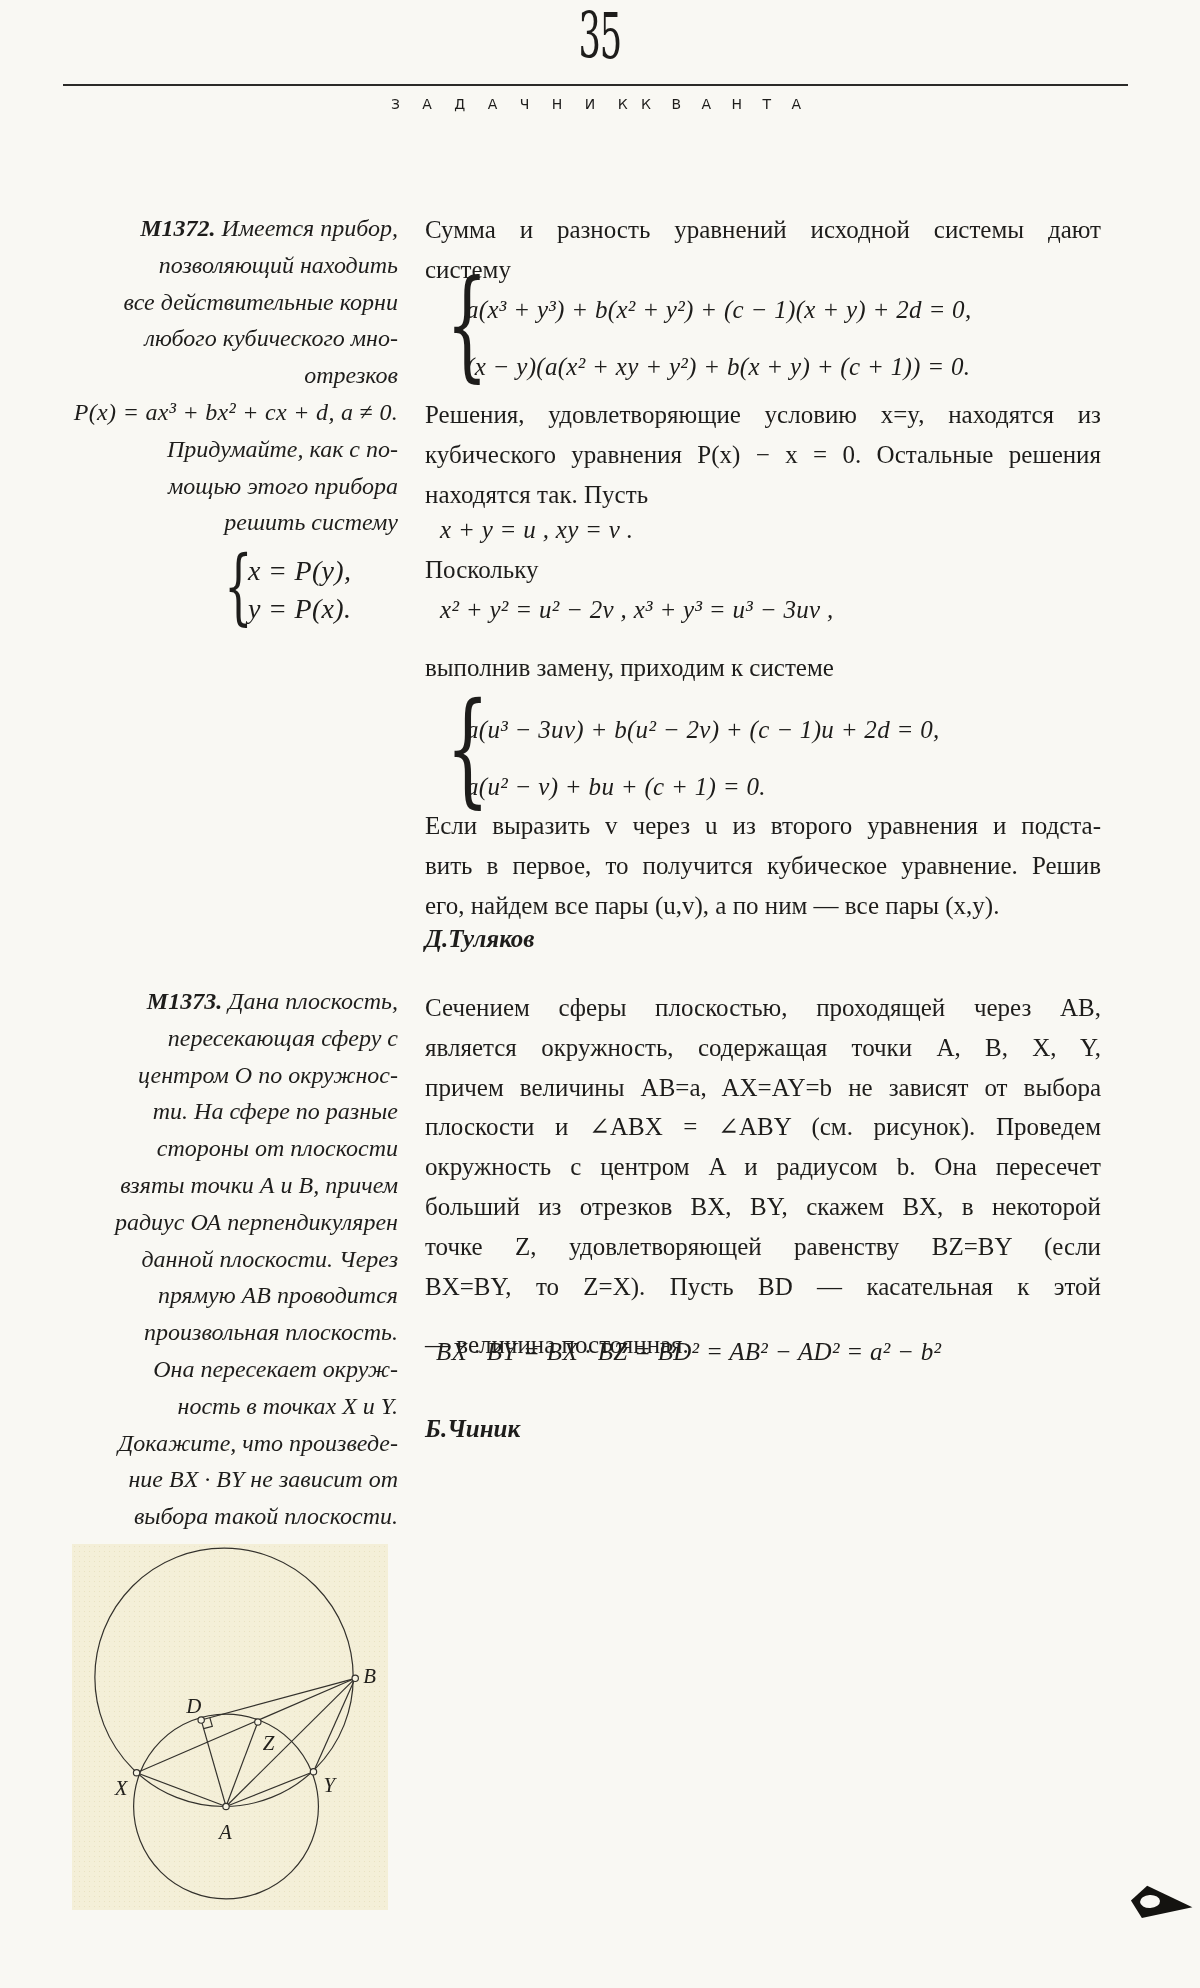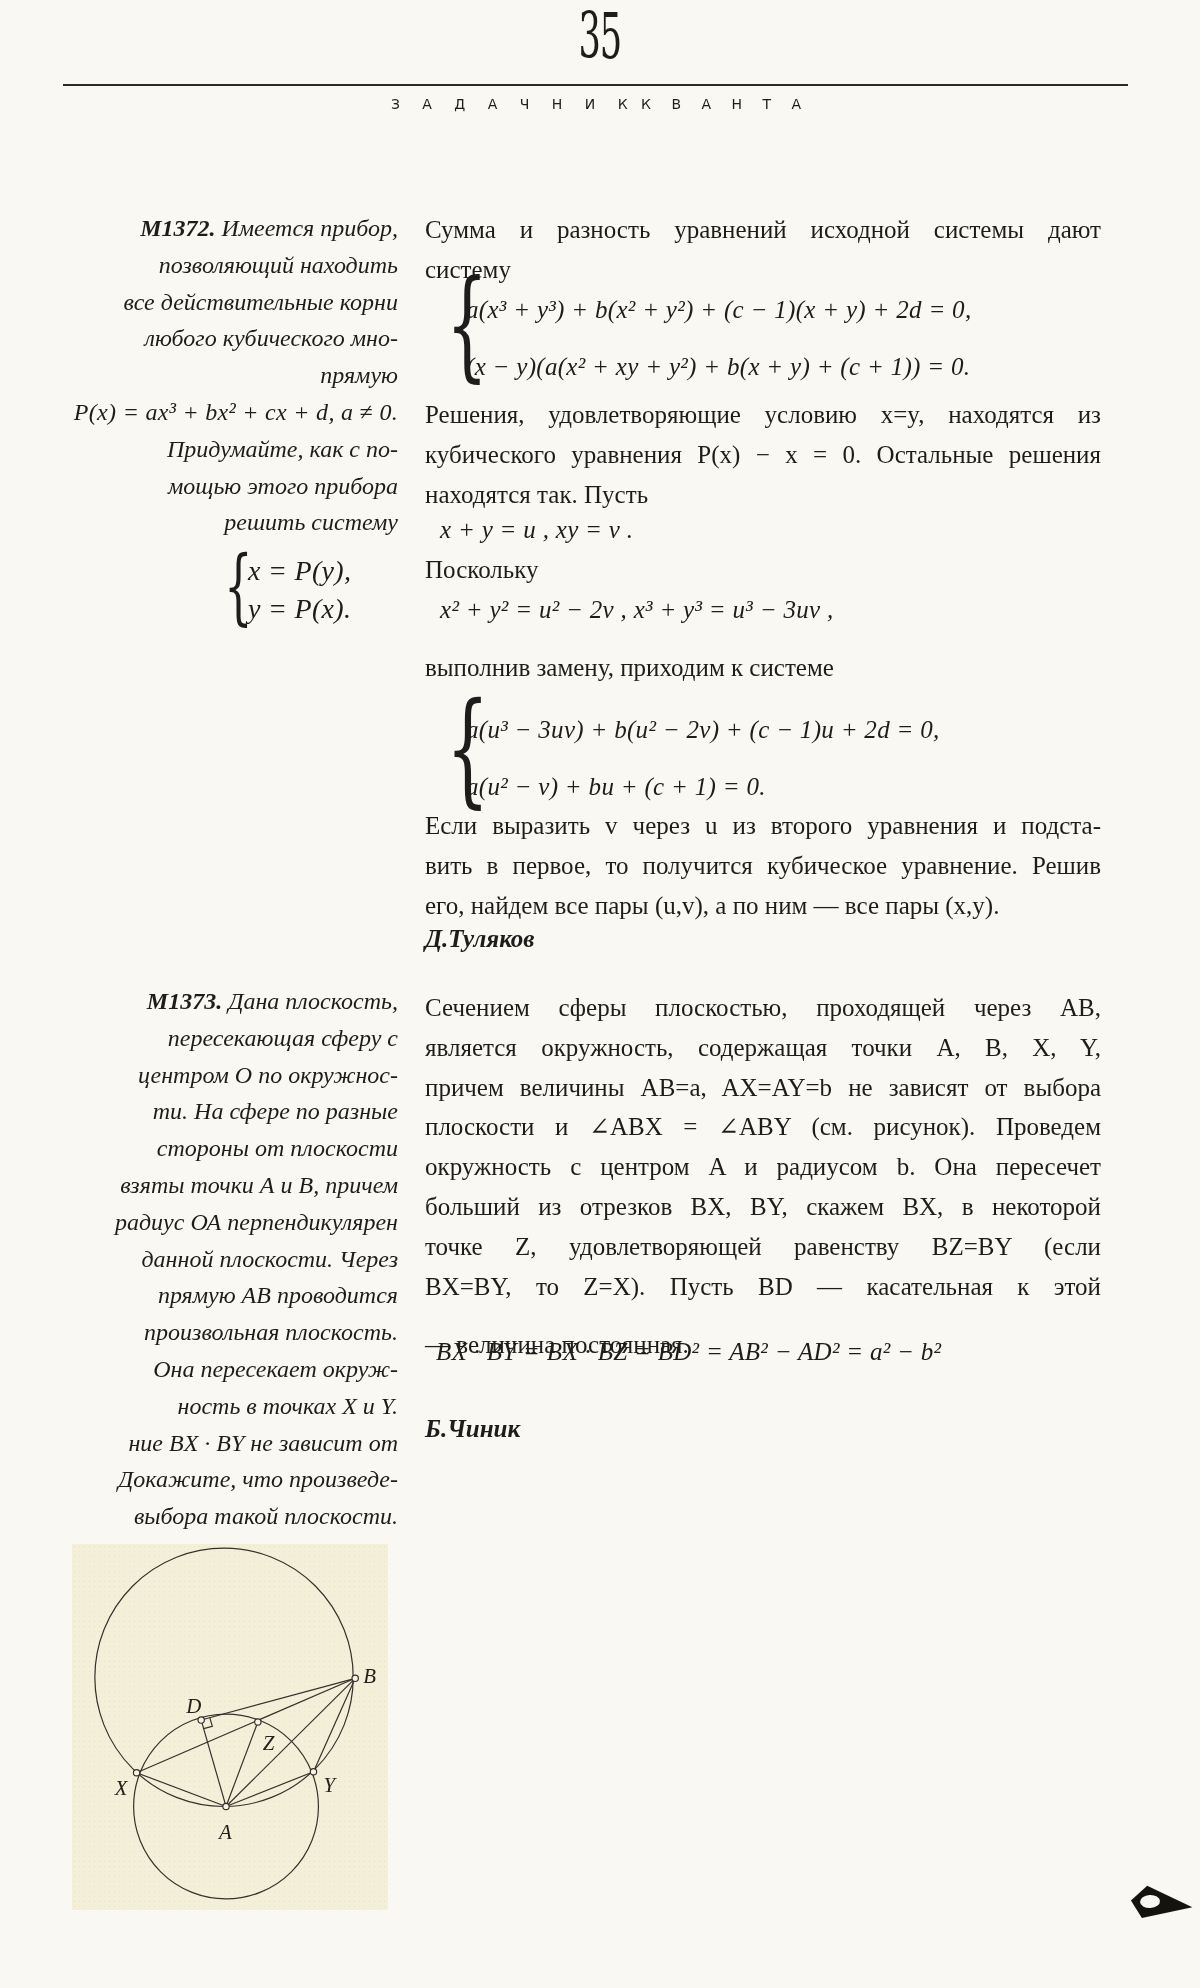--- a/index.html
+++ b/index.html
@@ -47,21 +47,21 @@
 <div class="abs journal">
   <span class="lite">З А Д А Ч Н И К</span>
   <span class="bold">К В А Н Т А</span>
 </div>
 
 <div class="abs lcol" style="top:210px">
   <div class="ln"><span class="bnum">М1372.</span> <span>Имеется прибор,</span></div>
   <div class="ln">позволяющий находить</div>
   <div class="ln">все действительные корни</div>
   <div class="ln">любого кубического мно-</div>
-  <div class="ln">прямую</div>
+  <div class="ln">отрезков</div>
   <div class="ln math">P(x) = ax³ + bx² + cx + d,   a ≠ 0.</div>
   <div class="ln">Придумайте, как с по-</div>
   <div class="ln">мощью этого прибора</div>
   <div class="ln">решить систему</div>
 </div>
 
 <span class="abs brace" style="left:224px;top:546px;font-size:82px;line-height:82px">{</span>
 <div class="abs math" style="left:248px;top:552px;font-size:28px;line-height:38px">
   <div>x = P(y),</div>
   <div>y = P(x).</div>
@@ -108,22 +108,22 @@
   <div class="ln">центром О по окружнос-</div>
   <div class="ln">ти. На сфере по разные</div>
   <div class="ln">стороны от плоскости</div>
   <div class="ln">взяты точки А и В, причем</div>
   <div class="ln">радиус ОА перпендикулярен</div>
   <div class="ln">данной плоскости. Через</div>
   <div class="ln">прямую АВ проводится</div>
   <div class="ln">произвольная плоскость.</div>
   <div class="ln">Она пересекает окруж-</div>
   <div class="ln">ность в точках X и Y.</div>
+  <div class="ln">Докажите, что произведе-</div>
   <div class="ln">ние BX · BY  не зависит от</div>
-  <div class="ln">Докажите, что произведе-</div>
   <div class="ln">выбора такой плоскости.</div>
 </div>
 
 <div class="abs rcol" style="top:988px">
   <div class="ln j">Сечением сферы плоскостью, проходящей через AB,</div>
   <div class="ln j">является окружность, содержащая точки A, B, X, Y,</div>
   <div class="ln j">причем величины AB=a, AX=AY=b не зависят от выбора</div>
   <div class="ln j">плоскости и ∠ABX = ∠ABY (см. рисунок). Проведем</div>
   <div class="ln j">окружность с центром A и радиусом b. Она пересечет</div>
   <div class="ln j">больший из отрезков BX, BY, скажем BX,  в некоторой</div>

